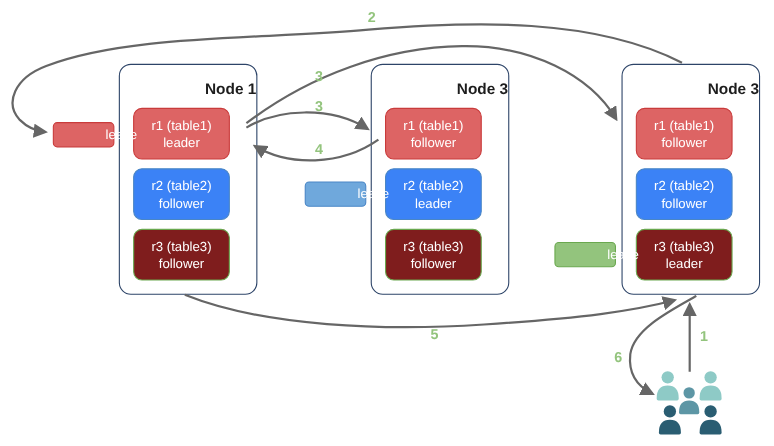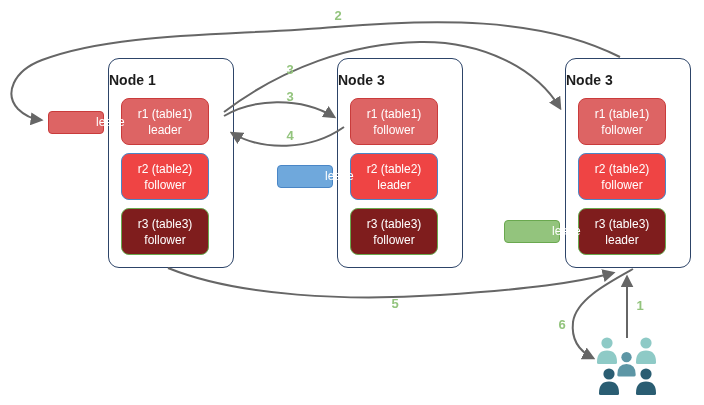--- a/index.html
+++ b/index.html
@@ -20,21 +20,21 @@
     background: #ffffff;
     border: 1.6px solid #2d4468;
     border-radius: 11px;
     z-index: 1;
   }
   .node-1 { left: 108px; }
   .node-2 { left: 337px; }
   .node-3 { left: 565px; }
   .node-title {
     display: block;
-    text-align: left;
+    text-align: right;
     margin-top: 13px;
     font-size: 14px;
     font-weight: bold;
     color: #1d1d1d;
   }
   .replica {
     position: absolute;
     left: 12px;
     width: 88px;
     height: 47px;
@@ -42,21 +42,21 @@
     color: #ffffff;
     font-size: 12px;
     line-height: 1.35;
     text-align: center;
     padding-top: 7px;
   }
   .replica.pos-0 { top: 39px; }
   .replica.pos-1 { top: 94px; }
   .replica.pos-2 { top: 149px; }
   .replica.red   { background: #dd6464; border: 1.5px solid #c93b3b; }
-  .replica.blue  { background: #ef4444; border: 1.5px solid #4a86c6; }
+  .replica.blue  { background: #3b82f6; border: 1.5px solid #4a86c6; }
   .replica.green { background: #7f1d1d; border: 1.5px solid #6aa84f; }
   .lease {
     position: absolute;
     width: 56px;
     height: 23px;
     border-radius: 4px;
     color: #ffffff;
     font-size: 12px;
     text-align: left;
     line-height: 21px;

